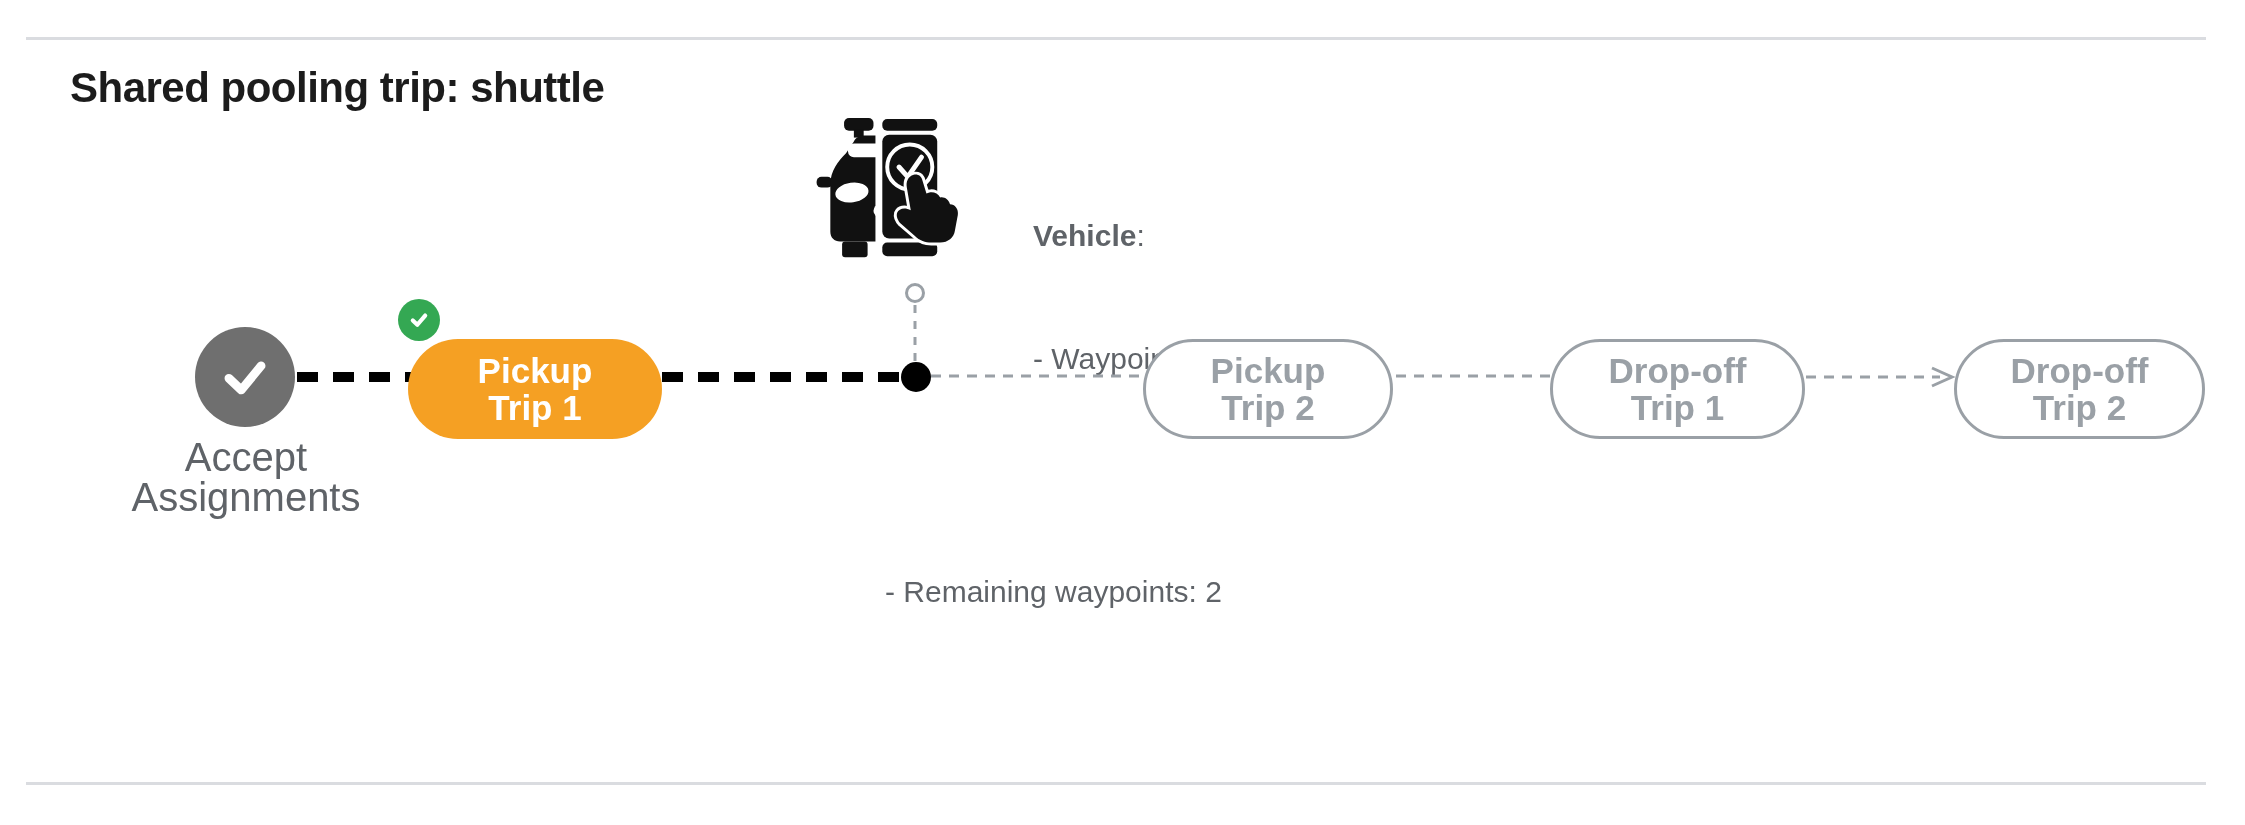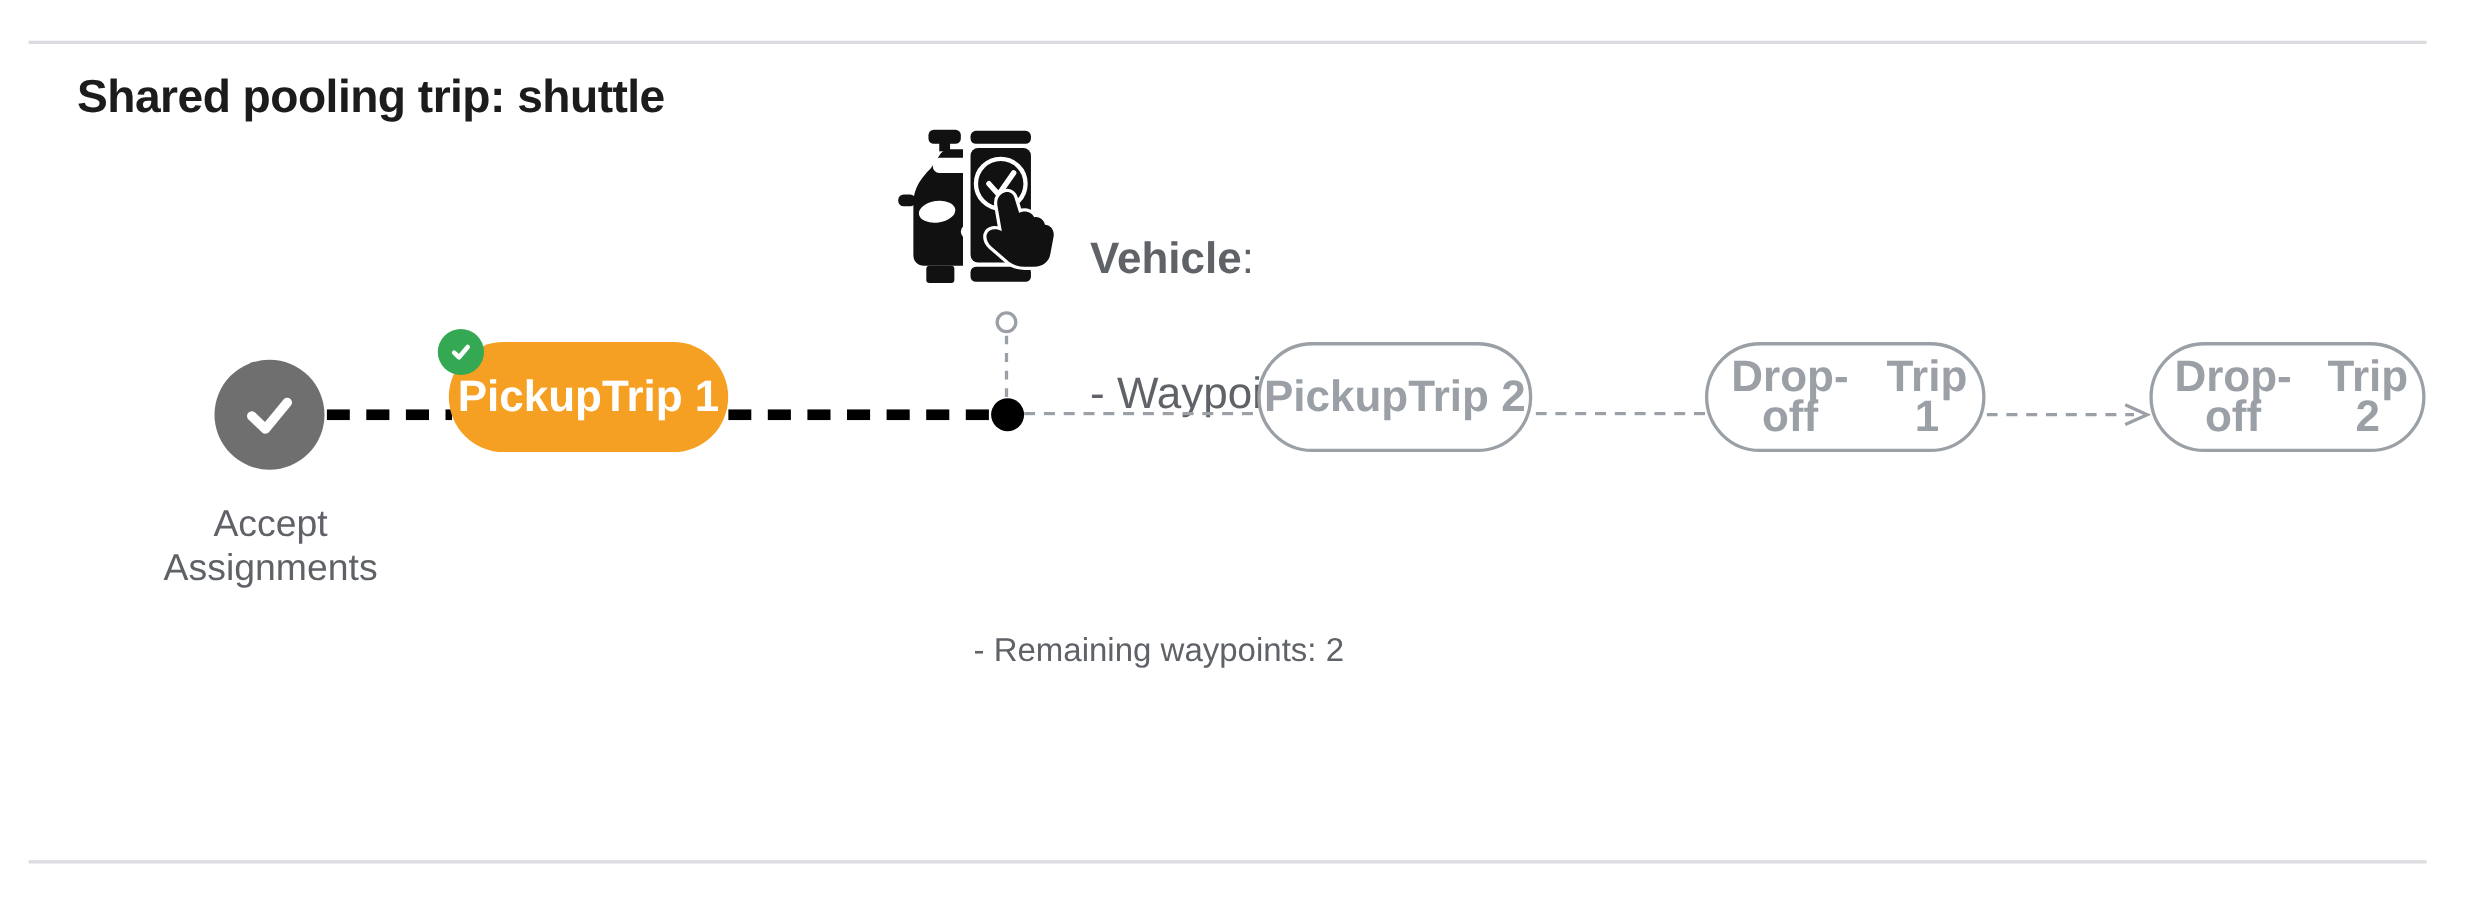--- a/index.html
+++ b/index.html
@@ -11,45 +11,45 @@
   #rule-top { top:37px; }
   #rule-bottom { top:782px; }
 
   #page-title { left:70px; top:64px; font-size:42px; font-weight:bold;
                 color:#1C1C1C; letter-spacing:-0.5px;text-align:center; }
 
   
   #accept-node { left:195px; top:327px; width:100px; height:100px;
                  border-radius:50%; background:#6F6F6F;
                  display:flex; align-items:center; justify-content:center; }
-  #accept-label { left:114px; top:456px; width:264px; text-align:center;
-                  font-size:34px; line-height:40px; color:#5F6368; }
+  #accept-label { left:114px; top:437px; width:264px; text-align:center;
+                  font-size:40px; line-height:40px; color:#5F6368; }
 
   
-  .pill { top:311px; height:100px; border-radius:50px;
-          display:flex; flex-direction:row; align-items:center; justify-content:center;
-          font-size:40px; font-weight:bold; line-height:37px; text-align:center; }
+  .pill { top:339px; height:100px; border-radius:50px;
+          display:flex; flex-direction:column; align-items:center; justify-content:center;
+          font-size:35px; font-weight:bold; line-height:37px; text-align:center; }
   .pill.active  { background:#F5A023; color:#ffffff; }
   .pill.pending { background:#ffffff; color:#9AA0A6; border:3px solid #9AA0A6; }
   #pill-pickup-1  { left:408px;  width:254px; }
   #pill-pickup-2  { left:1143px; width:250px; }
   #pill-dropoff-1 { left:1550px; width:255px; }
   #pill-dropoff-2 { left:1954px; width:251px; }
 
   
   #badge-complete { left:398px; top:299px; width:42px; height:42px; border-radius:50%;
                     background:#34A853; display:flex; align-items:center; justify-content:center; }
 
   
   #current-dot { left:901px; top:362px; width:30px; height:30px; border-radius:50%; background:#000; }
   #link-circle { left:905px; top:283px; width:20px; height:20px; border-radius:50%;
                  background:#fff; border:3px solid #9AA0A6; }
 
   
-  #vehicle-info { left:991px; top:133px; font-size:40px; line-height:41px;
+  #vehicle-info { left:1033px; top:133px; font-size:30px; line-height:41px;
                   color:#5F6368; white-space:pre-wrap; }
   #vehicle-info .b { font-weight:bold; }
 
   
   #trip-status { left:885px; top:494px; font-size:30px; line-height:39px;
                  color:#5F6368; white-space:pre-wrap; }
   #trip-status .b { font-weight:bold; }
 
   svg { display:block; }
 </style>

